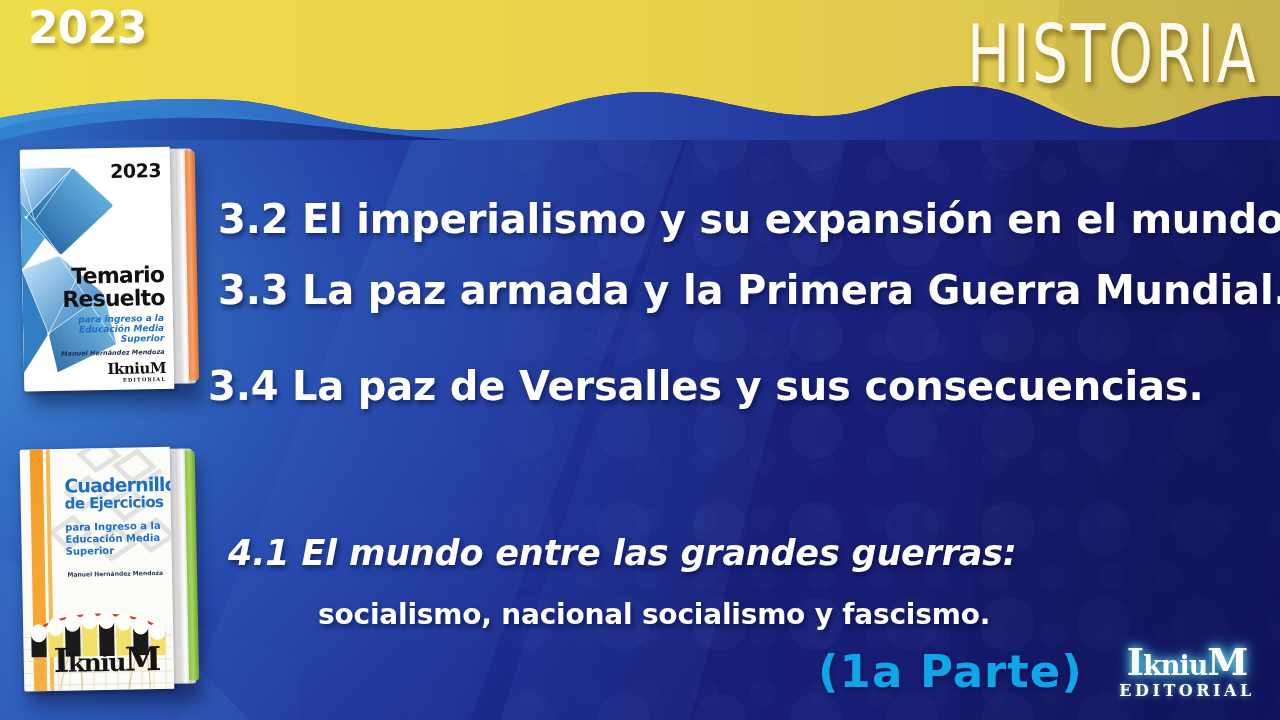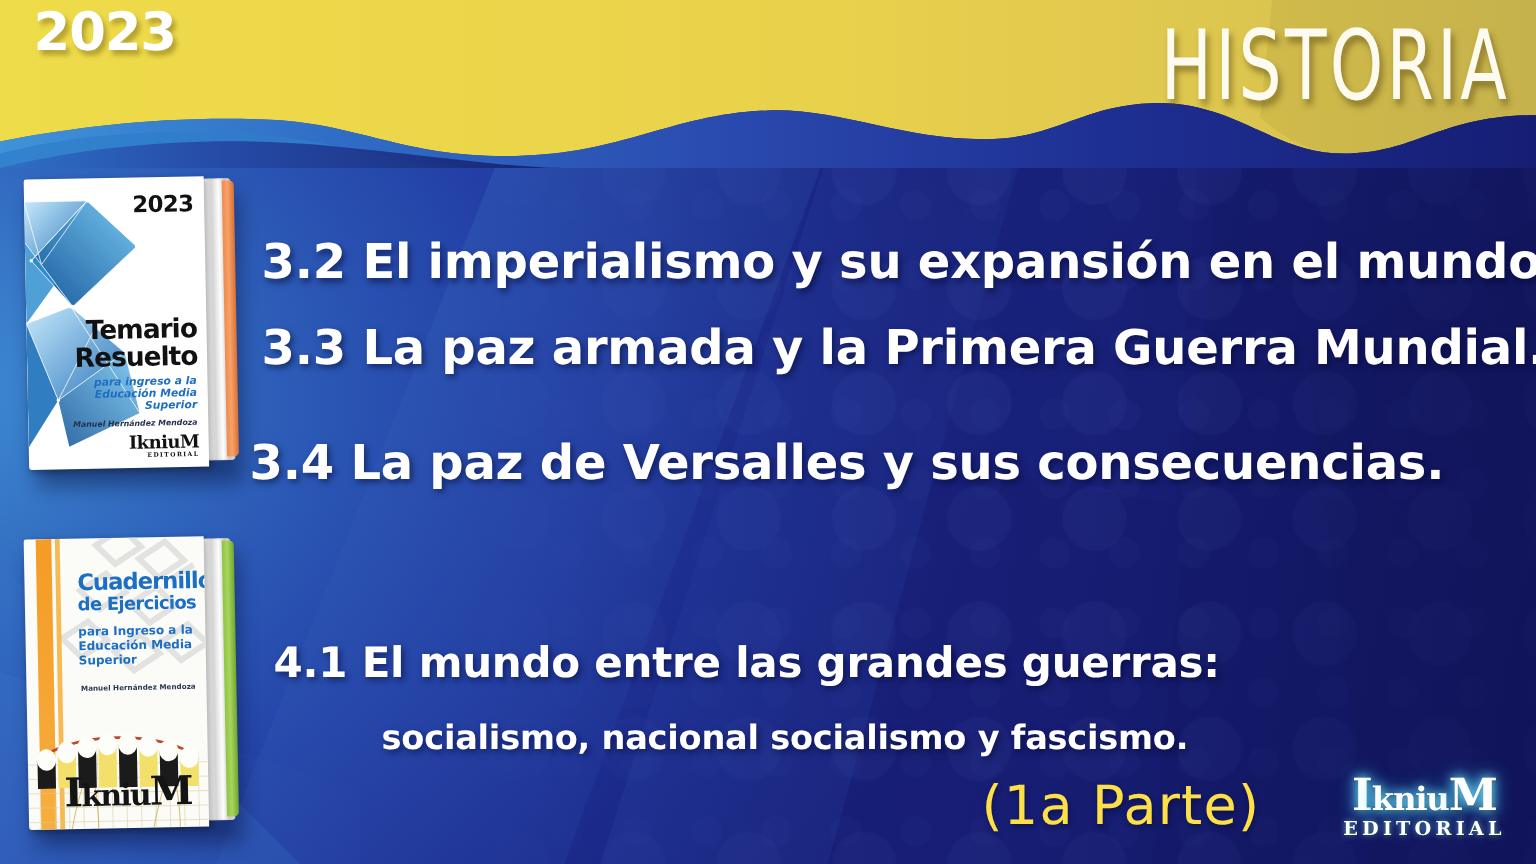--- a/index.html
+++ b/index.html
@@ -96,27 +96,27 @@
     position:absolute;color:#ffffff;
     font-family:"DejaVu Sans",sans-serif;
     font-weight:700;
     text-shadow:2px 3px 5px rgba(4,8,46,.55);
     white-space:nowrap;
   }
   .l32{left:218px;top:196px;font-size:40px;letter-spacing:-.2px;}
   .l33{left:218px;top:267px;font-size:40px;letter-spacing:-.2px;}
   .l34{left:208px;top:343px;font-size:40px;letter-spacing:-.2px;margin-top:20px;}
   .l4{left:306px;top:454px;font-size:46px;letter-spacing:.3px;}
-  .l41a{left:228px;top:533px;font-size:35px;letter-spacing:-.2px;}
+  .l41a{left:228px;top:533px;font-size:35px;letter-spacing:-.2px;font-style:italic;}
   .l41b{left:318px;top:578px;font-size:28px;letter-spacing:-.2px;margin-top:20px;}
 
   .parte{
     position:absolute;left:818px;top:645px;
     font-family:"DejaVu Sans",sans-serif;
-    font-size:45px;font-weight:400;color:#fde047;
+    font-size:45px;font-weight:700;color:#0ea5e9;
     letter-spacing:1px;white-space:nowrap;
     text-shadow:1px 2px 4px rgba(5,10,50,.5);
   }
 
   
   .iknium{
     position:absolute;left:1107px;top:645px;width:160px;
     text-align:center;
   }
   .ik-name{

